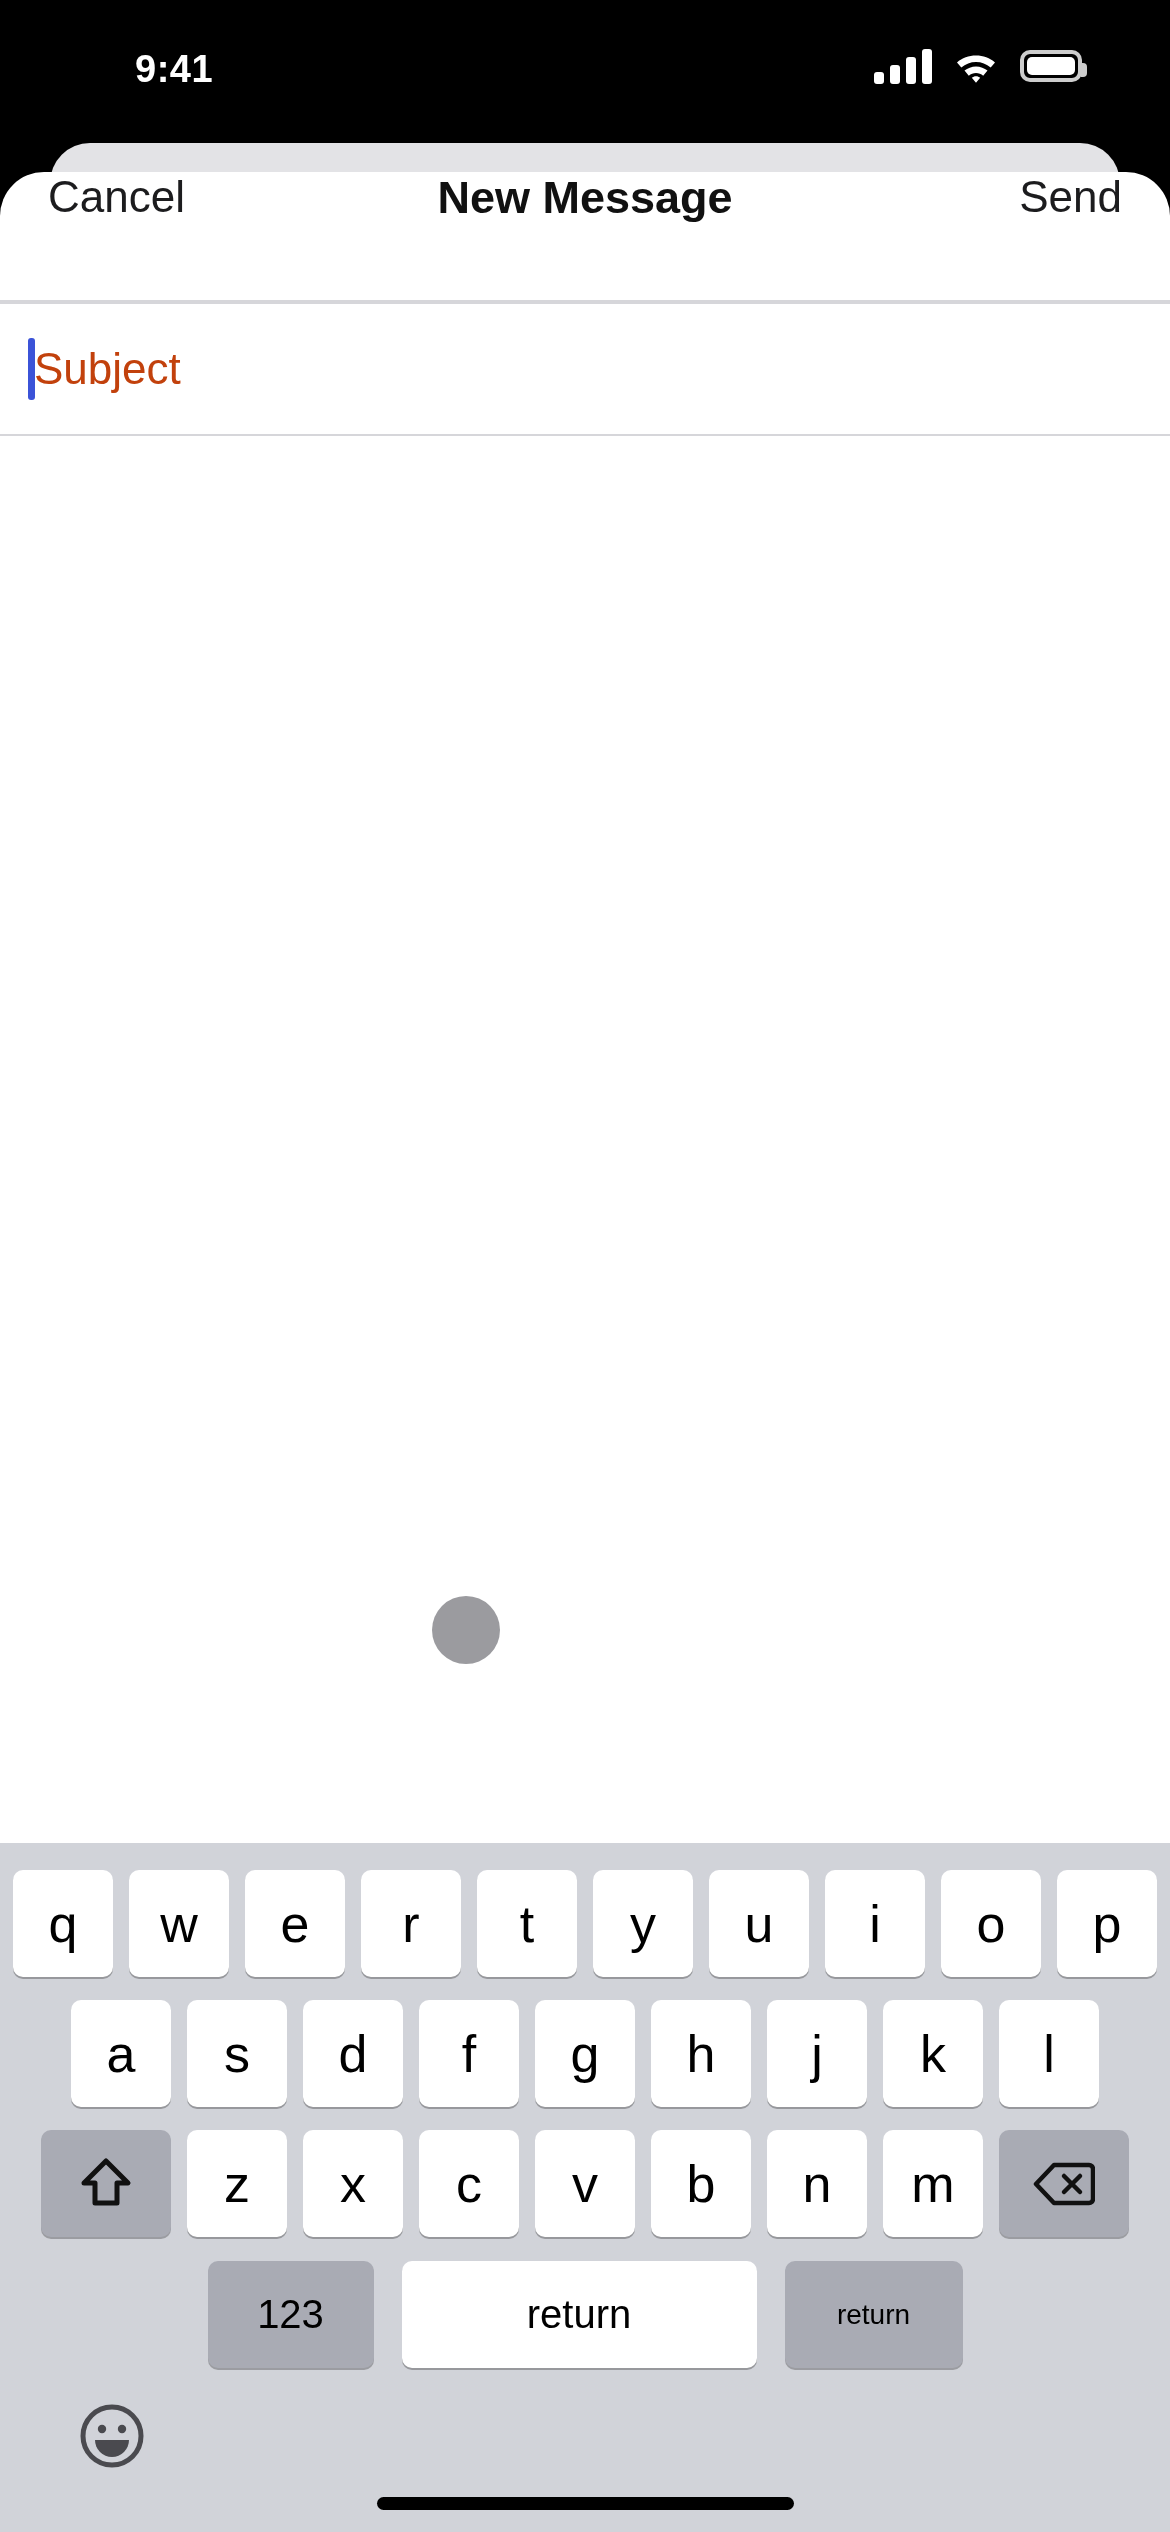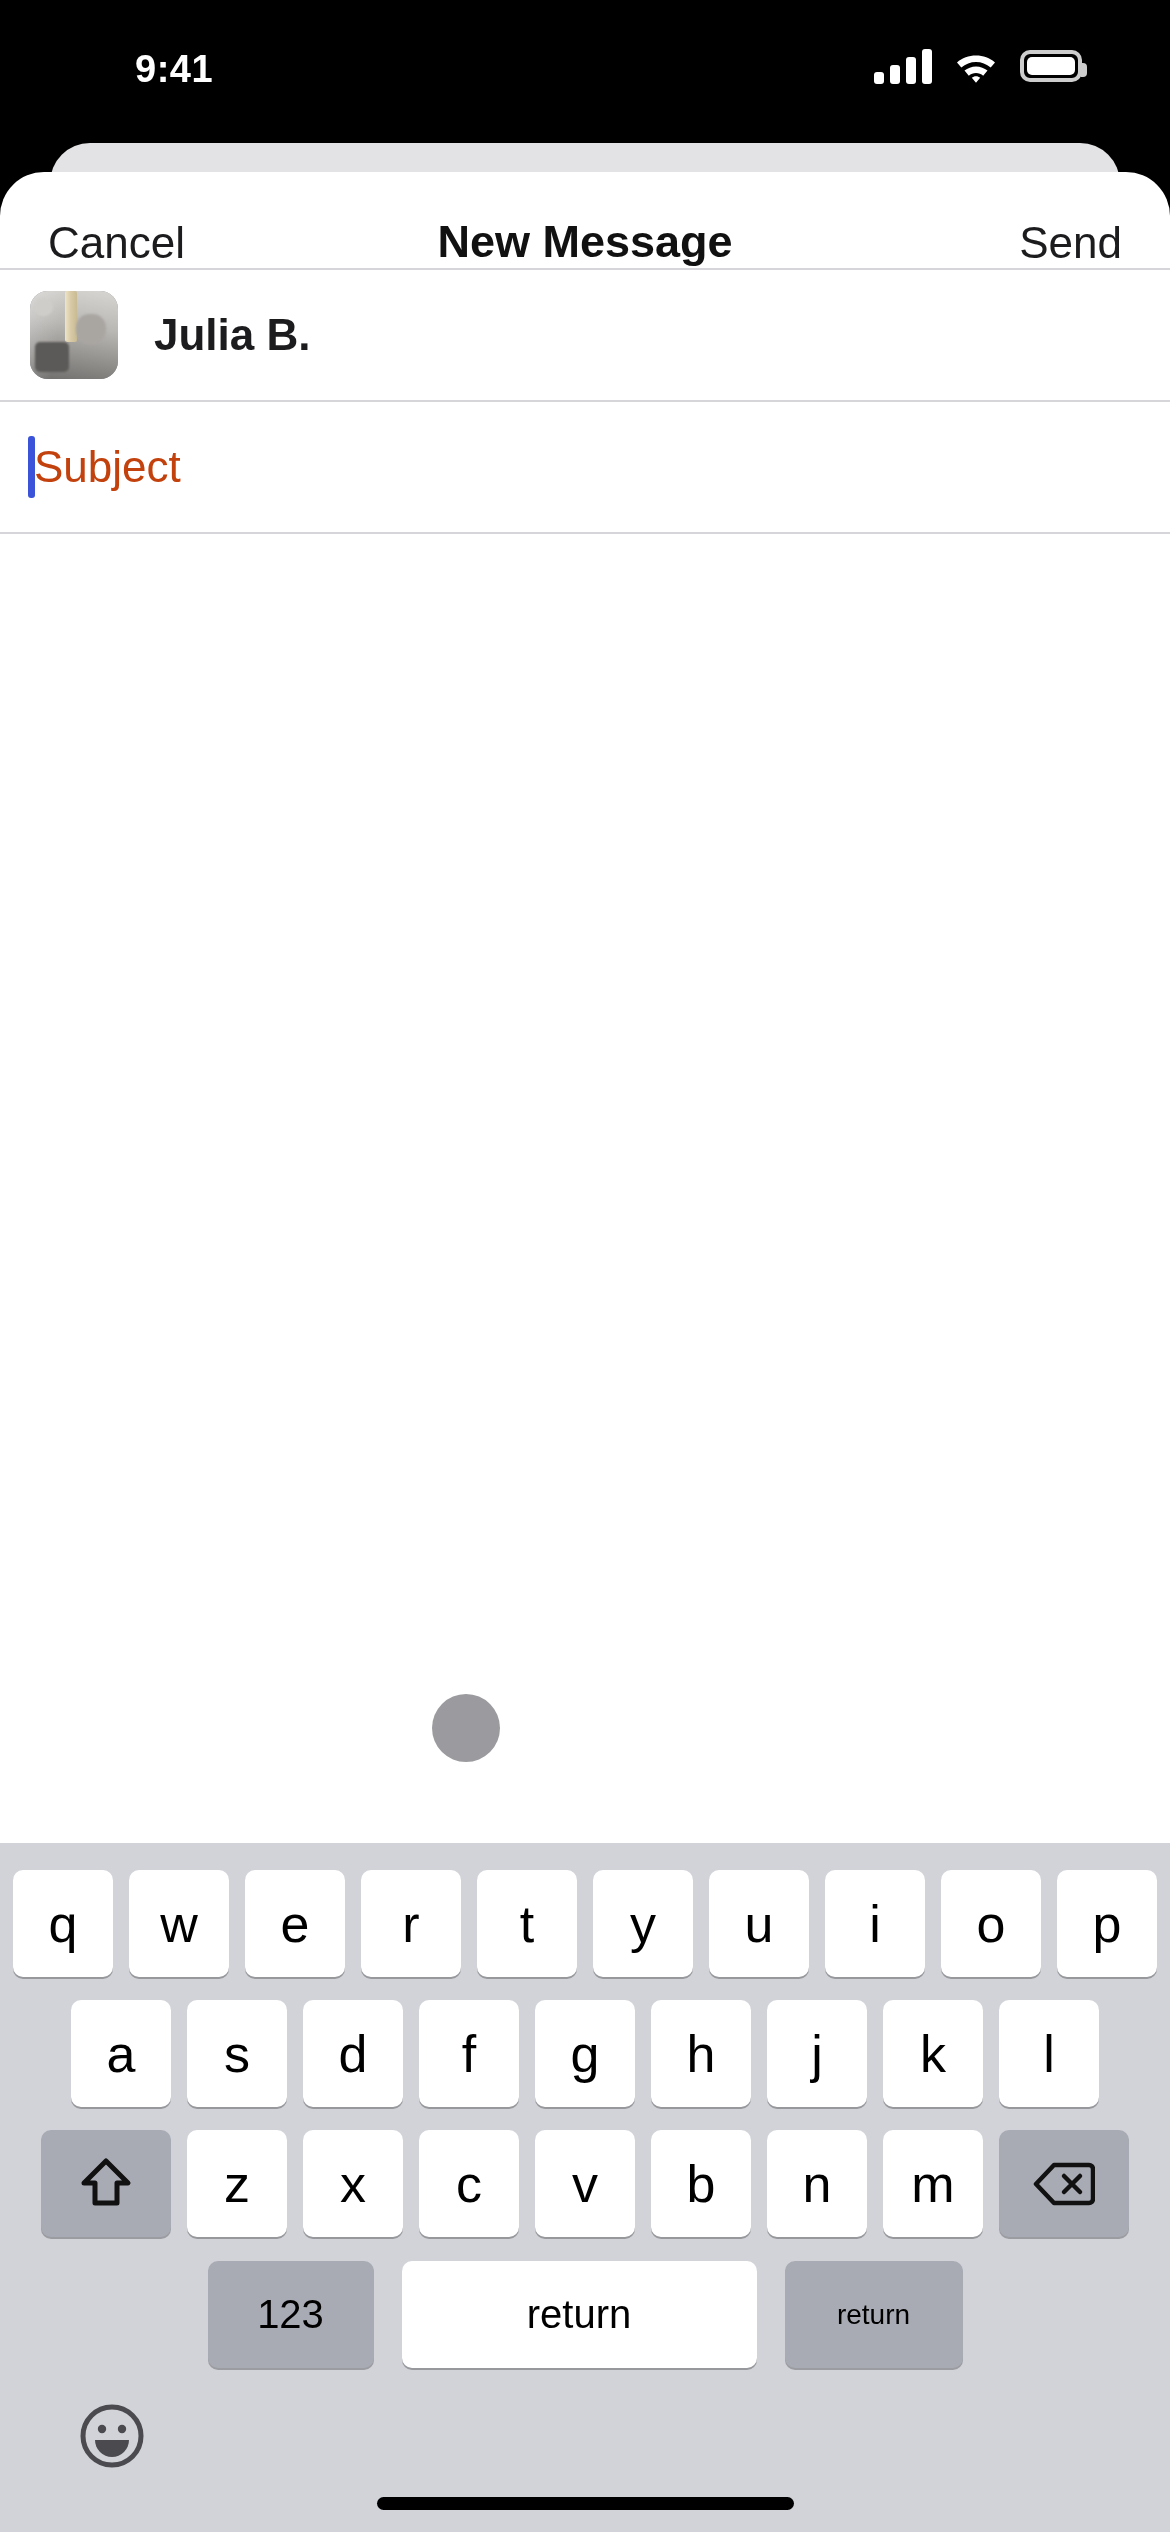--- a/index.html
+++ b/index.html
@@ -70,22 +70,22 @@
     width:1170px; height:2360px;
     background:#fff;
     border-radius:44px 44px 0 0;
     z-index:10;
     overflow:hidden;
   }
 
   
   .navbar {
     position:relative;
-    height:96px; width:100%;
-    display:flex; align-items:flex-end;
+    height:128px; width:100%;
+    display:flex; align-items:flex-start;
     padding:0 48px;
   }
   .nav-cancel, .nav-send {
     font-size:44px; color:#1c1c1e;
     font-weight:400; cursor:pointer;
     white-space:nowrap;
   }
   .nav-title {
     position:absolute; left:0; right:0;
     text-align:center;
@@ -269,30 +269,20 @@
 
   <div class="sheet-front">
 
     <div class="navbar">
       <div class="nav-cancel">Cancel</div>
       <div class="nav-title">New Message</div>
       <div class="nav-send">Send</div>
     </div>
     <div class="divider"></div>
 
-    <div class="recip-row">
-      <div class="avatar">
-        <span class="ph"></span>
-        <span class="knob"></span>
-        <span class="rod"></span>
-        <span class="blob"></span>
-        <span class="blk"></span>
-      </div>
-      <div class="recip-name">Julia B.</div>
-    </div>
     <div class="divider"></div>
 
     <div class="subject-row">
       <span class="caret"></span>
       <span class="subject-ph">Subject</span>
     </div>
     <div class="divider"></div>
 
     <div class="body-area">
       <span class="touch-dot"></span>

